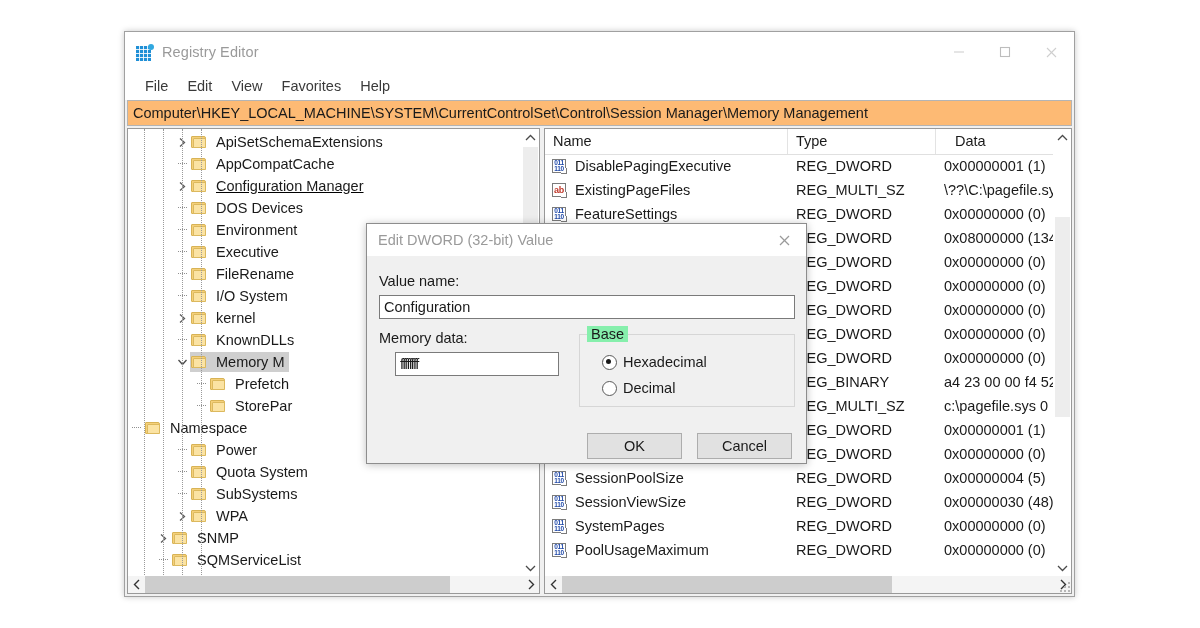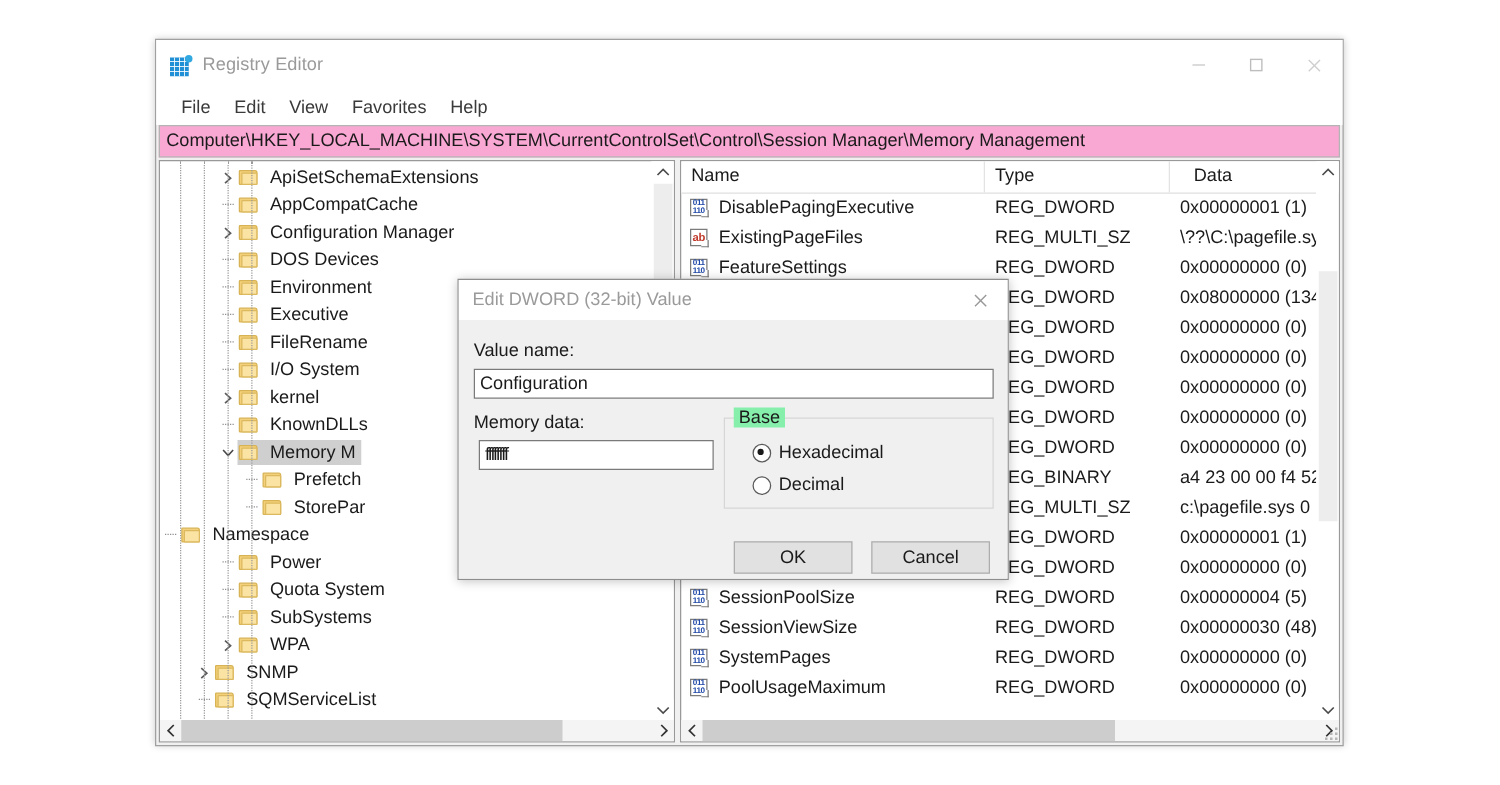--- a/index.html
+++ b/index.html
@@ -107,21 +107,21 @@
     font-size: 14.5px;
     color: #3a3a3a;
     padding: 2px 10px 3px 9px;
     white-space: nowrap;
   }
 
   
   .addressbar {
     height: 26px;
     margin: 0 2px;
-    background: #f9a8d4;
+    background: #fdba74;
     border: 1px solid #b4b4b4;
     border-bottom: 1px solid #b4b4b4;
     display: flex;
     align-items: center;
     padding-left: 5px;
     box-sizing: border-box;
   }
   .address-text {
     font-size: 14.5px;
     color: #1a1a1a;
@@ -595,21 +595,21 @@
                   <i></i>
                 </div>
                 <span class="tree-label-bg">
                   <span class="folder">
                     <span class="back"></span>
                     <span class="front"></span>
                   </span>
                   <span class="tree-text">AppCompatCache</span>
                 </span>
               </div>
-              <div class="tree-row" style="padding-left: 46px;">
+              <div class="tree-row" style="padding-left: 46px; text-decoration: underline;">
                 <div class="tree-chevron">
                   <svg width="9" height="11" viewBox="0 0 9 11">
                     <polyline points="2,1.5 6.5,5.5 2,9.5" fill="none" stroke="#5a5a5a" stroke-width="1.3"></polyline>
                   </svg>
                 </div>
                 <span class="tree-label-bg">
                   <span class="folder">
                     <span class="back"></span>
                     <span class="front"></span>
                   </span>
@@ -1124,21 +1124,21 @@
             <line x1="11" y1="2" x2="2" y2="11" stroke="#9a9a9a" stroke-width="1.2"></line>
           </svg>
       </div>
     </div>
 
     <div class="dlg-body">
       <div class="dlg-label" style="left:12px; top:17px;">Value name:</div>
       <div class="dlg-input" style="left:12px; top:39px; width:416px; height:24px;">Configuration</div>
 
       <div class="dlg-label" style="left:12px; top:74px;">Memory data:</div>
-      <div class="dlg-input mono" style="left:16px; top:96px; width:188px; height:24px;">ffffffff</div>
+      <div class="dlg-input mono" style="left:28px; top:96px; width:164px; height:24px;">ffffffff</div>
 
       <div class="groupbox" style="left:212px; top:78px; width:216px; height:73px;">
         <div class="groupbox-title">Base</div>
         <div class="radio-row" style="left:22px; top:19px;">
           <span class="radio checked"></span>
           <span>Hexadecimal</span>
         </div>
         <div class="radio-row" style="left:22px; top:45px;">
           <span class="radio"></span>
           <span>Decimal</span>

